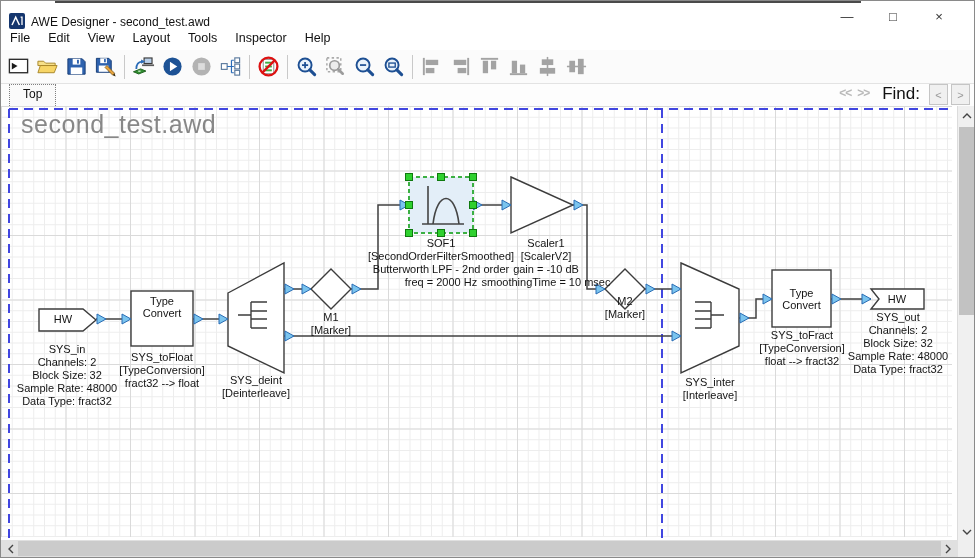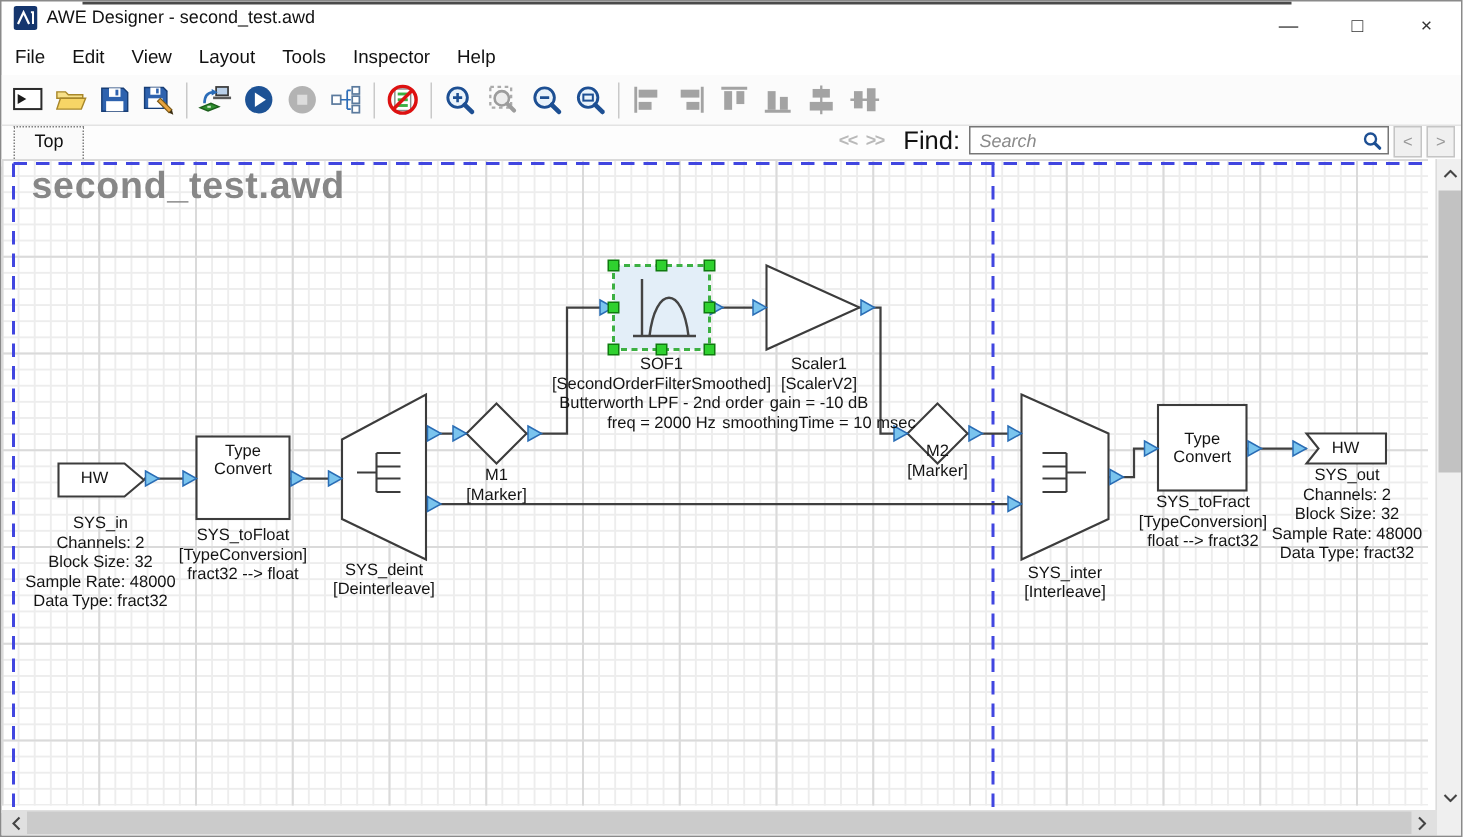--- a/index.html
+++ b/index.html
@@ -3,21 +3,21 @@
 <meta charset="utf-8">
 <style>
   html,body{margin:0;padding:0}
   body{
     width:975px;height:558px;position:relative;overflow:hidden;
     font-family:"Liberation Sans",sans-serif;background:#fff;
     border:1px solid #8a8a8a;box-sizing:border-box;
   }
   .top-edge{position:absolute;top:0;left:54px;width:806px;height:2px;background:#4a4a4a;z-index:5}
   
-  .titlebar{display:flex;align-items:flex-start;height:25px;padding:3px 0 0 8px}
+  .titlebar{display:flex;align-items:flex-end;height:25px;padding:3px 12px 0 8px}
   .app-icon{width:16px;height:16px;margin-right:6px;flex:0 0 auto}
   .title-text{font-size:12px;color:#111}
   .win-controls{margin-left:auto;display:flex;height:100%}
   .win-btn{width:46px;display:flex;align-items:center;justify-content:center;font-size:13px;color:#333}
   
   .menubar{display:flex;height:21px;font-size:12.5px;color:#111}
   .menu-item{padding:2px 9px}
   
   .toolbar{height:33px;display:flex;align-items:center;padding-left:3px;background:#fbfbfb;border-bottom:1px solid #e3e3e3}
   .tb-btn{width:29px;height:29px;display:flex;align-items:center;justify-content:center;flex:0 0 auto}
@@ -38,21 +38,21 @@
   
   .workspace{position:absolute;top:105px;left:0;width:975px;bottom:0}
   .canvas{position:absolute;left:0;top:0;width:957px;height:436px;background:#fff;overflow:hidden}
   .grid{position:absolute;left:0;top:0;width:951px;height:431px;
     background-image:
       linear-gradient(to right,#dadada 1px,transparent 1px),
       linear-gradient(to bottom,#dadada 1px,transparent 1px),
       linear-gradient(to right,#ededed 1px,transparent 1px),
       linear-gradient(to bottom,#ededed 1px,transparent 1px);
     background-size:64.5px 64.5px,64.5px 64.5px,10.75px 10.75px,10.75px 10.75px;}
-  .canvas-title{position:absolute;left:20px;top:4px;font-size:25px;font-weight:bold;color:#878787;letter-spacing:.5px}
+  .canvas-title{position:absolute;left:20px;top:4px;font-size:25px;font-weight:normal;color:#878787;letter-spacing:.5px}
   svg.diagram{position:absolute;left:0;top:0}
   .block-text{position:absolute;font-size:11px;line-height:12px;text-align:center;color:#141414}
   .cap{position:absolute;transform:translateX(-50%);font-size:11px;line-height:13px;text-align:center;white-space:nowrap;color:#141414}
   
   .vscroll{position:absolute;right:0;top:0;width:18px;height:436px;background:#f0f0f0;border-left:1px solid #dcdcdc}
   .vthumb{position:absolute;left:1px;top:21px;width:16px;height:188px;background:#c2c2c2}
   .sb-btn{position:absolute;display:flex;align-items:center;justify-content:center}
   .hscroll{position:absolute;left:0;bottom:0;width:957px;height:17px;background:#e0e0e0}
   .hthumb{position:absolute;left:17px;right:17px;top:1px;height:15px;background:#cbcbcb}
   .corner{position:absolute;right:0;bottom:0;width:18px;height:17px;background:#efefef}
@@ -234,27 +234,20 @@
     </svg>
   </div>
 </div>
 
 <div class="findbar">
   <div class="tab">Top</div>
   <div class="spacer"></div>
   <span class="nav2">&lt;&lt;</span>
   <span class="nav2">&gt;&gt;</span>
   <span class="find-label">Find:</span>
-  <span class="find-wrap">
-    <input class="find-input" type="text" placeholder="Search" style="">
-    <svg class="search-glyph" viewBox="0 0 16 16">
-      <circle cx="6.5" cy="6.5" r="4.2" fill="none" stroke="#1d4f93" stroke-width="1.8"></circle>
-      <path d="M9.8 9.8 L13.5 13.5" stroke="#1d4f93" stroke-width="2.4" stroke-linecap="round"></path>
-    </svg>
-  </span>
   <div class="nav1">&lt;</div>
   <div class="nav1">&gt;</div>
 </div>
 
 <div class="workspace">
   <div class="canvas">
     <div class="grid"></div>
     <div class="canvas-title">second_test.awd</div>
 
     <svg class="diagram" width="957" height="436">

